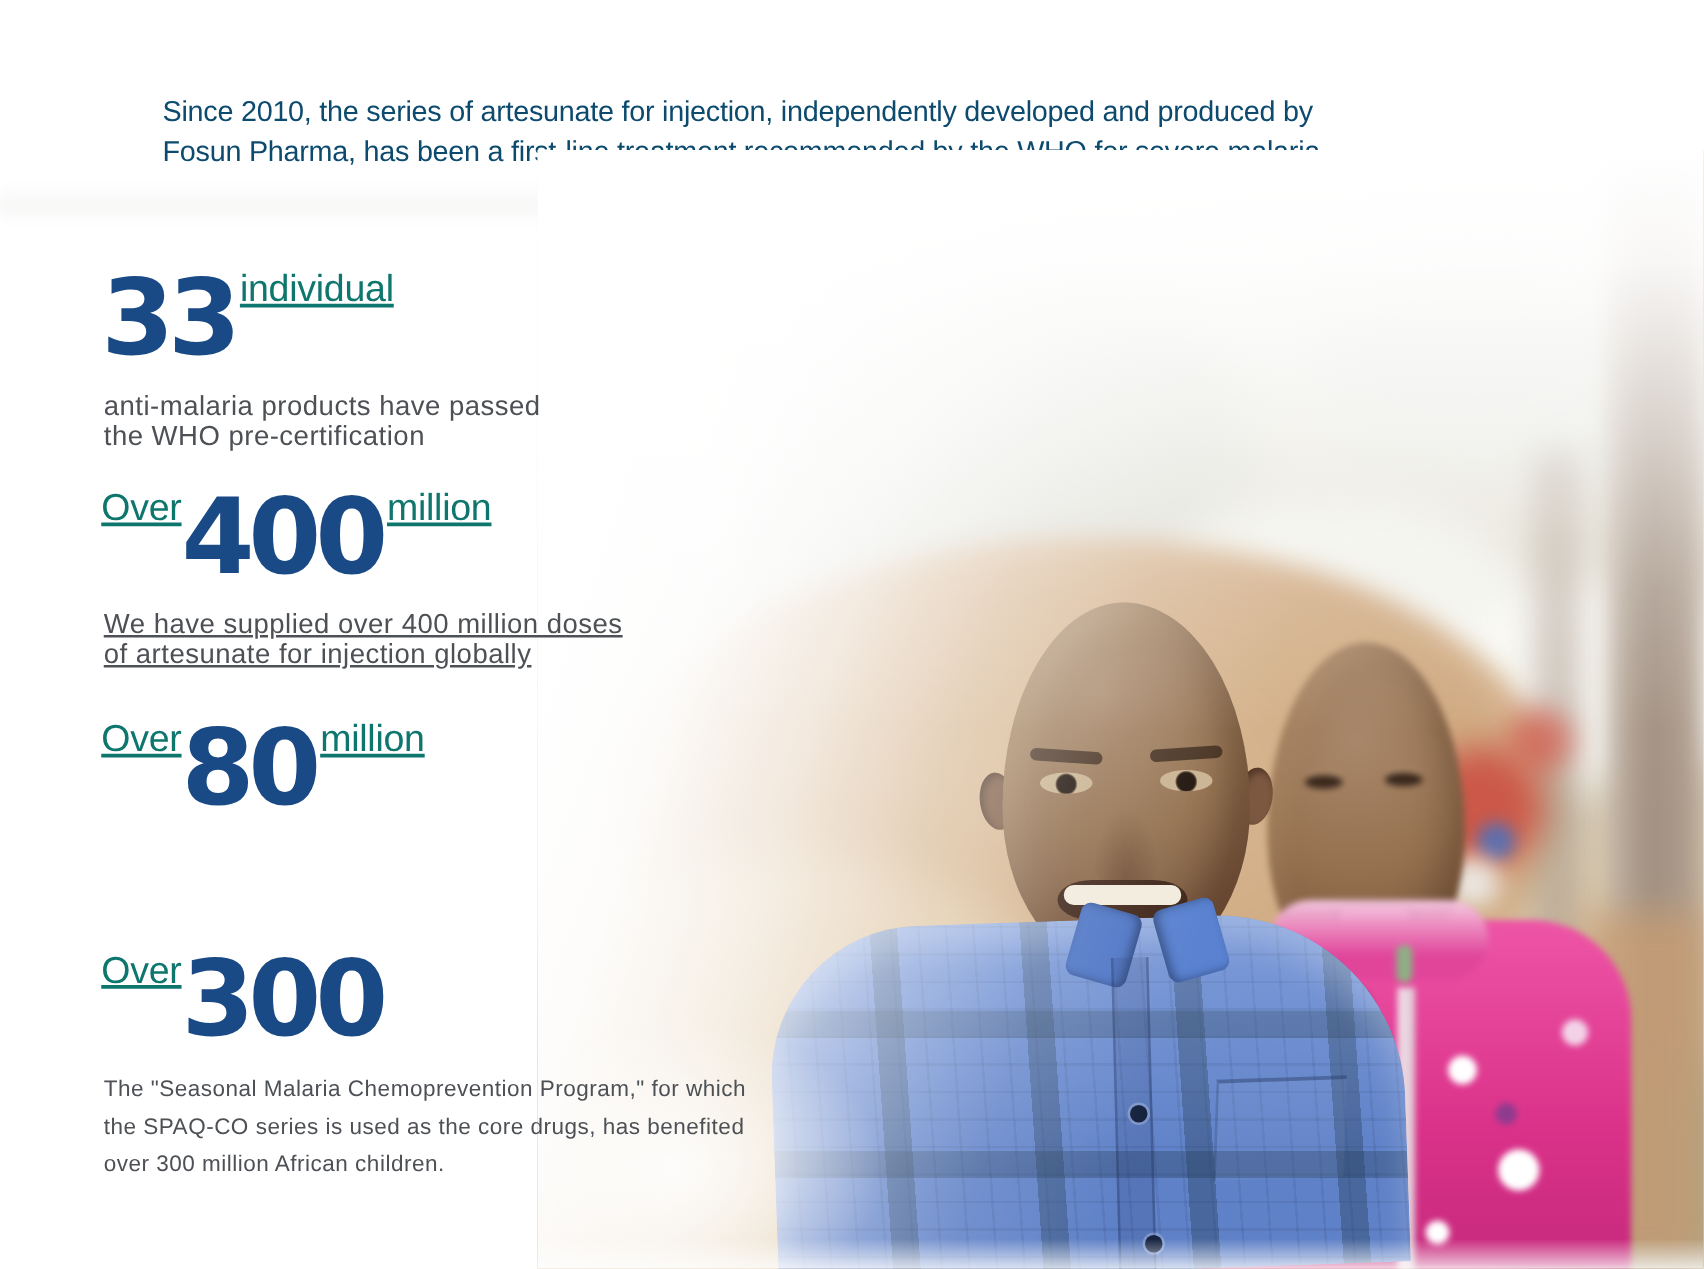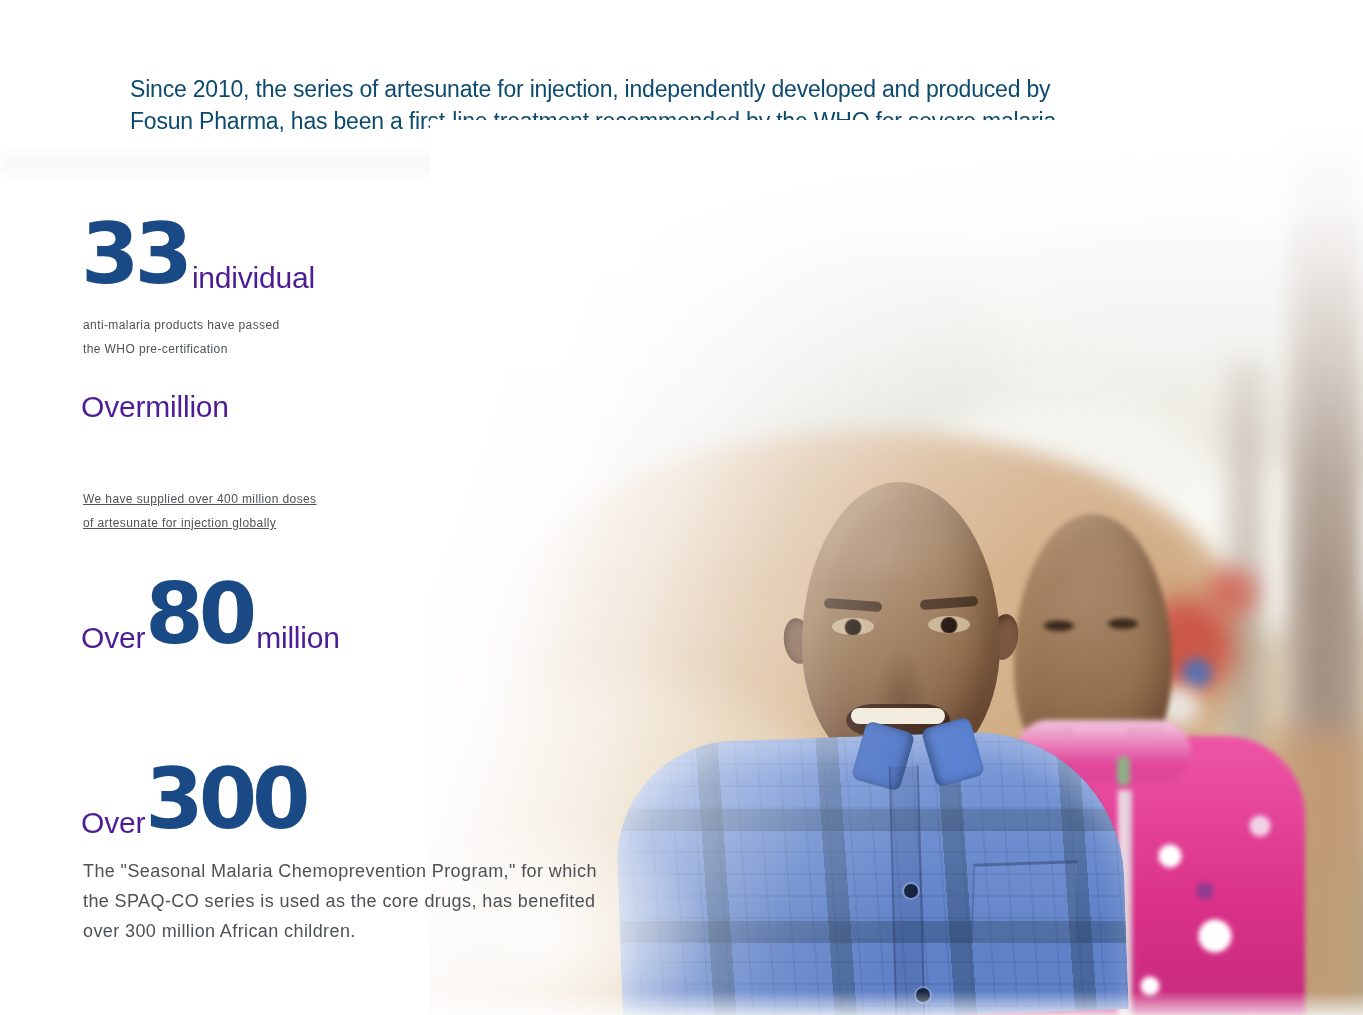--- a/index.html
+++ b/index.html
@@ -12,33 +12,33 @@
 
   
   .intro{
     position:absolute;left:130px;top:74px;width:1120px;
     font-size:23px;line-height:31.5px;color:#0c4a6e;
     letter-spacing:-0.2px;white-space:pre-line;
   }
 
   
   .stat-row{
-    position:absolute;left:81px;display:flex;align-items:flex-end;color:#54585c;
+    position:absolute;left:81px;display:flex;align-items:flex-start;color:#54585c;
   }
   .stat-prefix,.stat-suffix{
-    font-size:30px;letter-spacing:-0.2px;color:#4c1d95;line-height:1;
+    font-size:30px;letter-spacing:-0.2px;color:#0f766e;line-height:1;text-decoration:underline;
   }
   .stat-number{
     font-family:"DejaVu Sans", sans-serif;
     font-weight:700;font-size:84px;line-height:0.9;
     letter-spacing:-5px;color:#1a4a85;padding-right:4px;
   }
   .stat-desc{
     position:absolute;left:83px;
-    font-size:12px;line-height:24px;color:#4d5156;
+    font-size:22px;line-height:24px;color:#4d5156;
     letter-spacing:0.4px;white-space:pre-line;
   }
   #row1{top:217px;} #desc1{top:313px;width:360px;}
   #row2{top:392px;} #desc2{top:487px;width:420px;text-decoration:underline;}
   #row3{top:577px;} #desc3{top:670px;width:420px;}
   #row4{top:762px;} #desc4{top:856px;width:590px;font-size:18px;line-height:30px;}
 
   
   .page-haze{
     position:absolute;left:0;top:146px;width:100%;height:34px;
@@ -217,20 +217,21 @@
   <div class="stat-row" id="row1">
     <span class="stat-prefix"></span>
       <span class="stat-number">33</span>
       <span class="stat-suffix">individual</span>
   </div>
   <div class="stat-desc" id="desc1">anti-malaria products have passed
 the WHO pre-certification</div>
 
   <div class="stat-row" id="row2">
     <span class="stat-prefix">Over</span>
+      <span class="stat-number">400</span>
       <span class="stat-suffix">million</span>
   </div>
   <div class="stat-desc" id="desc2">We have supplied over 400 million doses
 of artesunate for injection globally</div>
 
   <div class="stat-row" id="row3">
     <span class="stat-prefix">Over</span>
       <span class="stat-number">80</span>
       <span class="stat-suffix">million</span>
   </div>

